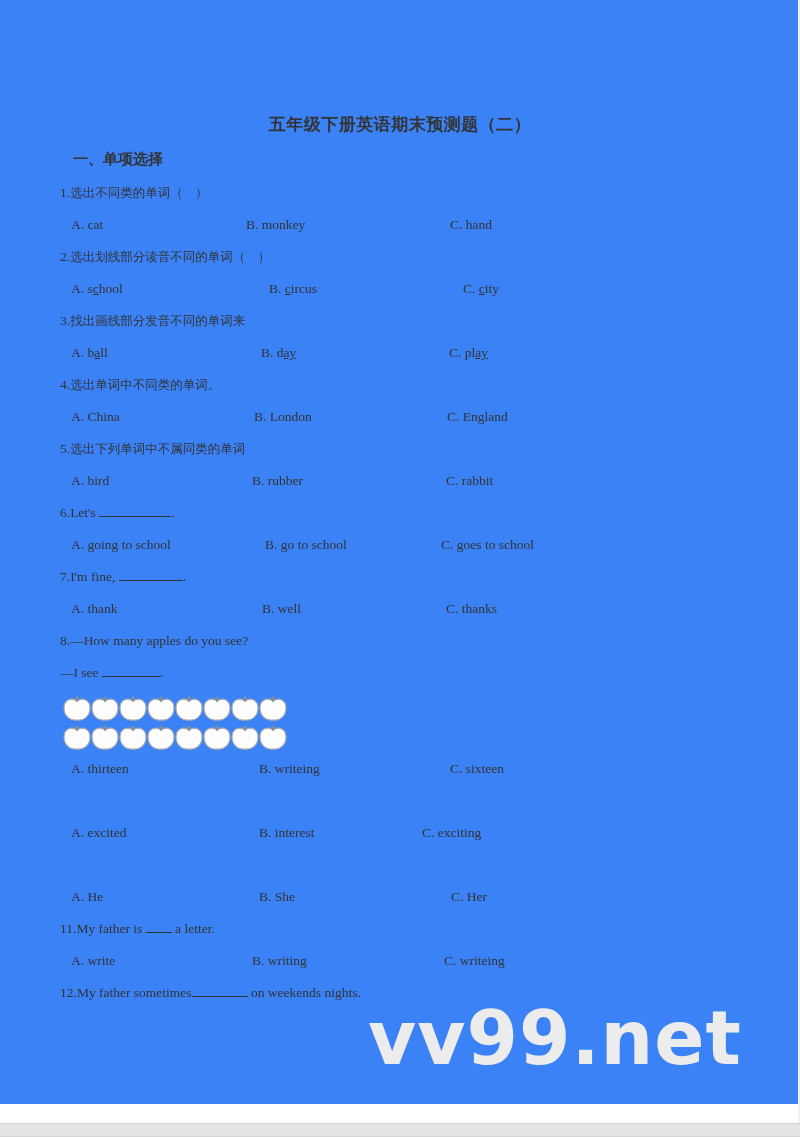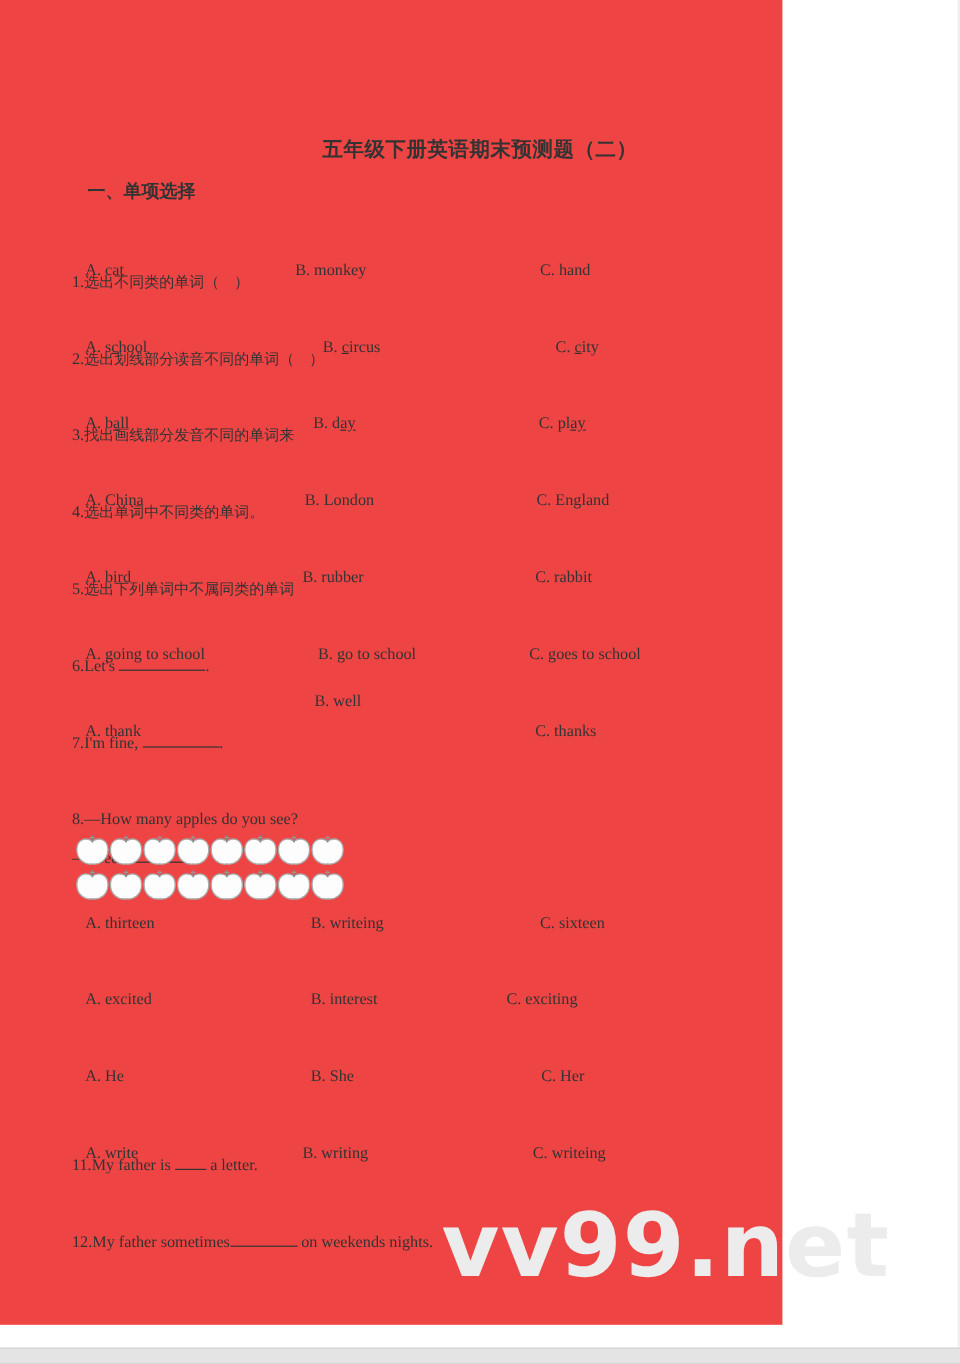--- a/index.html
+++ b/index.html
@@ -1,30 +1,30 @@
 <!DOCTYPE html>
 <html><head>
 <meta charset="utf-8">
 <style>
   html, body { margin: 0; padding: 0; }
   body {
     width: 800px; height: 1137px; background: #ffffff; position: relative; overflow: hidden;
     font-family: "Liberation Serif", "DejaVu Serif", serif; color: #2a2a2a;
   }
-  .page { position: absolute; left: 0; top: 0; width: 652px; height: 1104px; background: #ef4444; }
+  .page { position: absolute; left: 0; top: 0; width: 800px; height: 1104px; background: #3b82f6; }
   .title {
     position: absolute; top: 113px; left: 0; width: 800px; text-align: center;
     font-family: "DejaVu Sans", "Liberation Sans", sans-serif; font-weight: bold; font-size: 17px; color: #333;
     letter-spacing: 0.5px;
   }
   .section {
     position: absolute; top: 150px; left: 73px;
     font-family: "DejaVu Sans", "Liberation Sans", sans-serif; font-weight: bold; font-size: 15px; color: #333;
   }
-  .q { position: absolute; left: 60px; font-size: 13.5px; color: #333; white-space: nowrap; margin-top: 42px; }
+  .q { position: absolute; left: 60px; font-size: 13.5px; color: #333; white-space: nowrap; }
   .q .cn { font-family: "DejaVu Sans", sans-serif; font-size: 12.5px; }
   .opt { position: absolute; font-size: 13.5px; color: #333; white-space: nowrap; }
   .u { text-decoration: underline; }
   .blank { display: inline-block; border-bottom: 1px solid #333; height: 11px; vertical-align: baseline; }
   .apples { position: absolute; left: 63px; top: 693px; width: 230px; height: 60px; }
   .apples svg { display: block; }
   .watermark {
     position: absolute; left: 368px; top: 995px; font-family: "DejaVu Sans", sans-serif; font-weight: bold;
     font-size: 74px; color: #ececec; letter-spacing: 1px; user-select: none;
   }
@@ -77,21 +77,21 @@
     <span>6.</span><span>Let's </span><span class="blank" style="width:72px"></span><span>.</span>
   </div>
   <div class="opt" style="top:537px;left:71px">A. going to school</div>
   <div class="opt" style="top:537px;left:265px">B. go to school</div>
   <div class="opt" style="top:537px;left:441px">C. goes to school</div>
 
   <div class="q" style="top:569px">
     <span>7.</span><span>I'm fine, </span><span class="blank" style="width:64px"></span><span>.</span>
   </div>
   <div class="opt" style="top:601px;left:71px">A. thank</div>
-  <div class="opt" style="top:576px;left:262px">B. well</div>
+  <div class="opt" style="top:601px;left:262px">B. well</div>
   <div class="opt" style="top:601px;left:446px">C. thanks</div>
 
   <div class="q" style="top:633px">
     <span>8.</span><span>—How many apples do you see?</span>
   </div>
   <div class="q" style="top:665px">
     <span>—I see </span><span class="blank" style="width:58px"></span><span>.</span>
   </div>
   <div class="apples">
     <svg width="232" height="60" viewBox="0 0 232 60">

